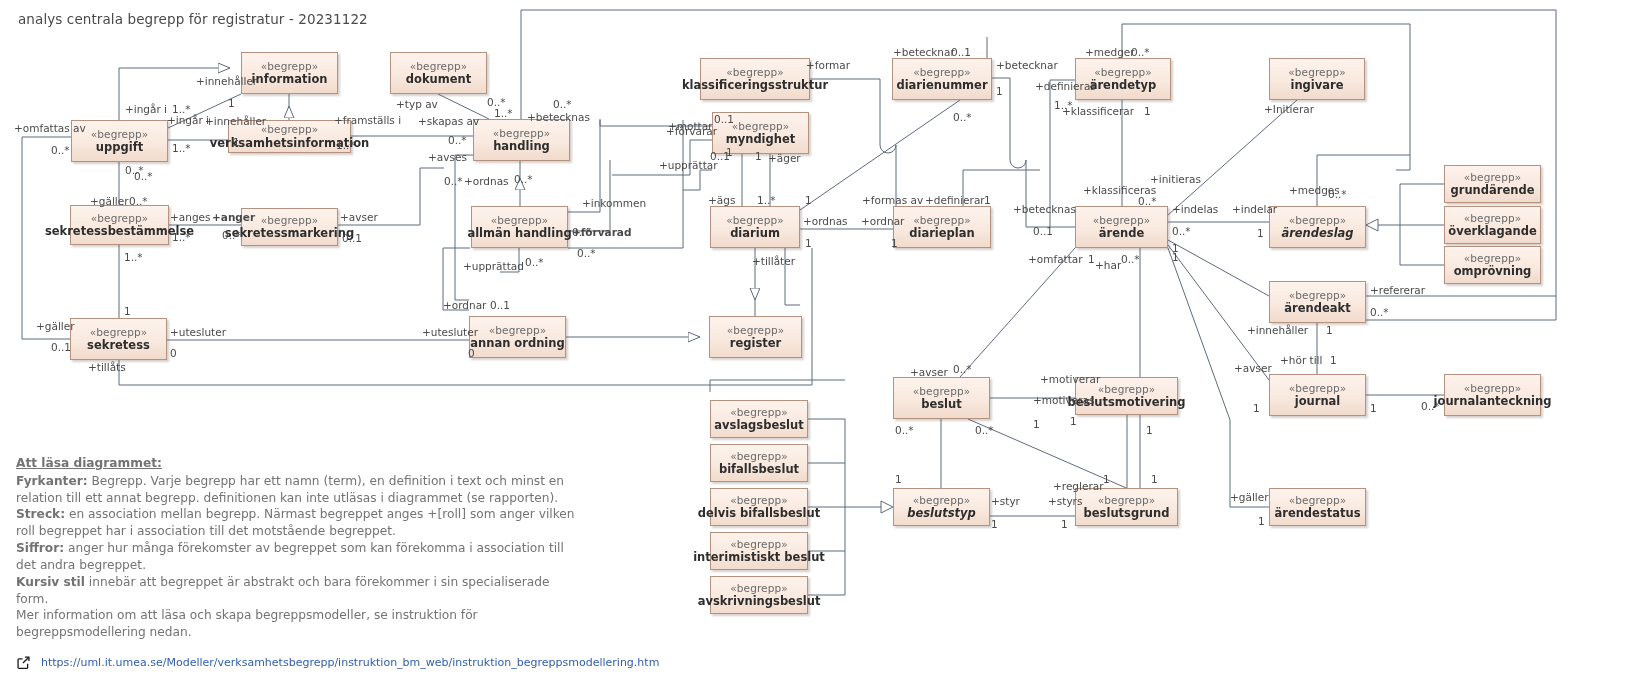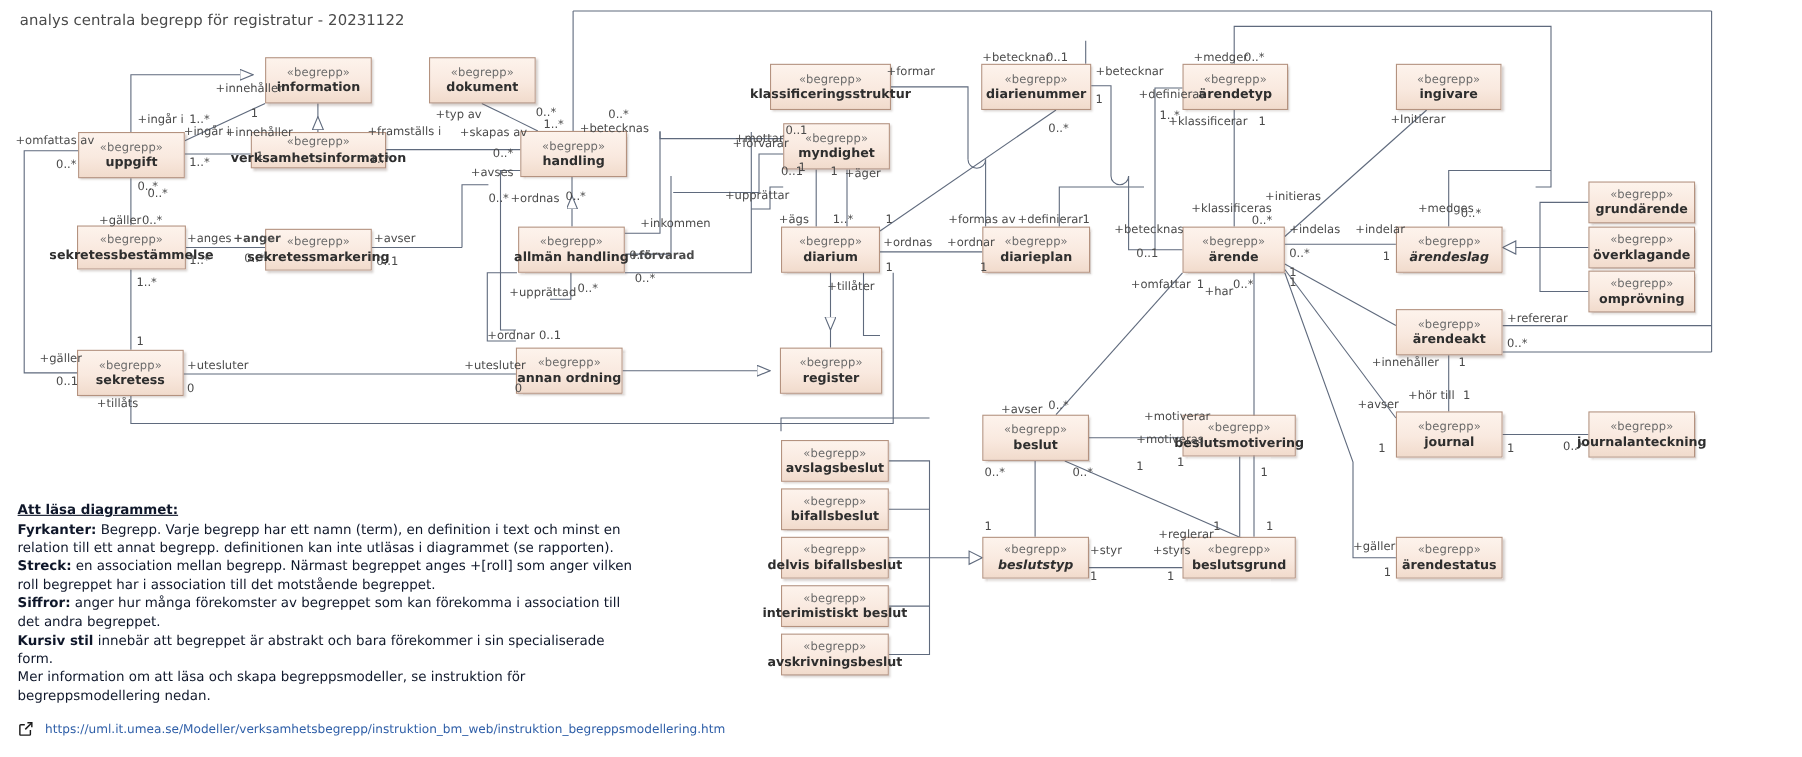--- a/index.html
+++ b/index.html
@@ -76,21 +76,21 @@
     white-space:nowrap;
     line-height:1;
   }
   .lbl.mult{ color:#4a4a4a; }
   
   .legend{
     position:absolute;
     left:16px; top:455px;
     width:560px;
     font-size:12.2px;
-    color:#0f172a;
+    color:#737373;
     line-height:1.38;
   }
   .legend .hd{
     font-weight:bold;
     text-decoration:underline;
     display:block;
     margin-bottom:1px;
   }
   .legend b{ font-weight:bold; }
   .legend p{ margin:0; }
@@ -452,21 +452,21 @@
       <div class="lbl mult" style="left: 170px; top: 348px;">0</div>
       <div class="lbl" style="left: 88px; top: 362px;">+tillåts</div>
       <div class="lbl" style="left: 443px; top: 300px;">+ordnar</div>
       <div class="lbl mult" style="left: 490px; top: 300px;">0..1</div>
       <div class="lbl" style="left: 422px; top: 327px;">+utesluter</div>
       <div class="lbl mult" style="left: 468px; top: 348px;">0</div>
       <div class="lbl" style="left: 668px; top: 121px;">+mottar</div>
       <div class="lbl mult" style="left: 714px; top: 114px;">0..1</div>
       <div class="lbl" style="left: 666px; top: 126px;">+förvarar</div>
       <div class="lbl mult" style="left: 726px; top: 147px;">1</div>
-      <div class="lbl" style="left: 659px; top: 160px; margin-top: 13px;">+upprättar</div>
+      <div class="lbl" style="left: 659px; top: 160px;">+upprättar</div>
       <div class="lbl" style="left: 806px; top: 60px;">+formar</div>
       <div class="lbl mult" style="left: 710px; top: 151px;">0..1</div>
       <div class="lbl mult" style="left: 755px; top: 151px;">1</div>
       <div class="lbl" style="left: 768px; top: 153px;">+äger</div>
       <div class="lbl" style="left: 708px; top: 195px;">+ägs</div>
       <div class="lbl mult" style="left: 757px; top: 195px;">1..*</div>
       <div class="lbl mult" style="left: 805px; top: 195px;">1</div>
       <div class="lbl" style="left: 803px; top: 216px;">+ordnas</div>
       <div class="lbl mult" style="left: 805px; top: 238px;">1</div>
       <div class="lbl" style="left: 861px; top: 216px;">+ordnar</div>

